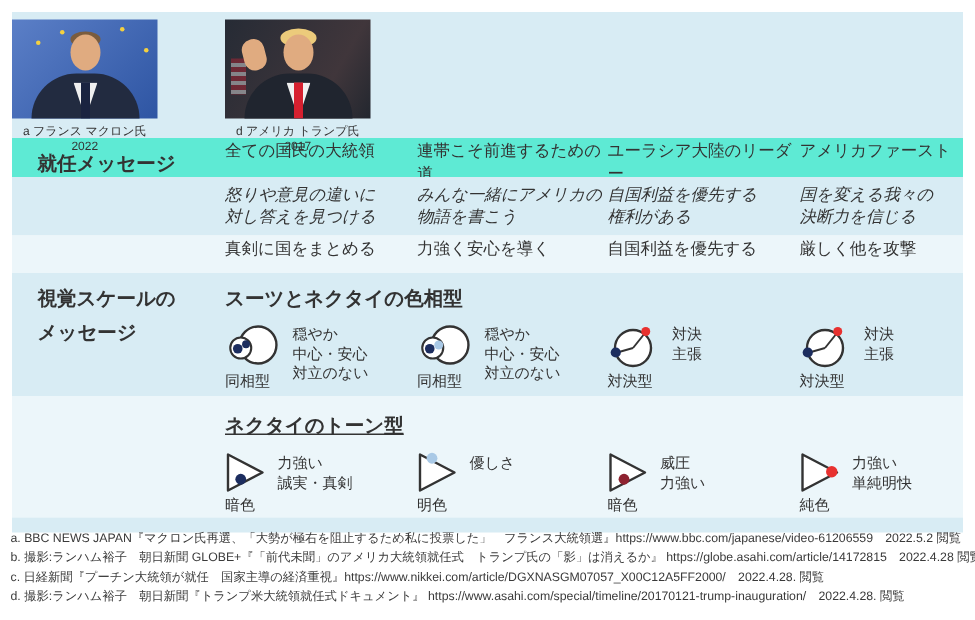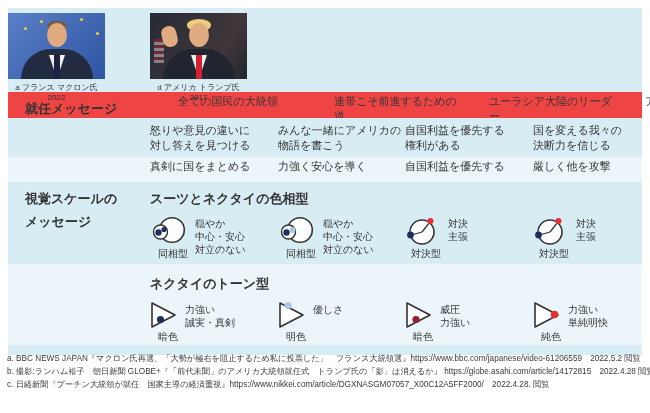--- a/index.html
+++ b/index.html
@@ -1,36 +1,36 @@
 <!DOCTYPE html>
 <html><head>
 <meta charset="utf-8">
 <style>
   html,body{margin:0;padding:0;background:#fff;}
   .page{position:relative;width:650px;height:413px;background:#ffffff;
         font-family:"Liberation Sans","DejaVu Sans",sans-serif;color:#333;}
   .panel{position:absolute;left:8px;top:8px;width:634px;}
   .band{display:grid;grid-template-columns:142px 128px 127px 128px 109px;}
   .b-photos{background:#d8ecf4;height:84px;}
-  .b-row1{background:#ef4444;height:26px;gap:28px;}
+  .b-row1{background:#5eead4;height:26px;}
   .b-row2{background:#d8ecf4;height:39px;}
   .b-row3{background:#ecf6fa;height:25px;}
   .b-hue{background:#d8ecf4;height:82px;grid-template-rows:23px auto;}
   .b-tone{background:#ecf6fa;height:81px;grid-template-rows:27px auto;}
   .b-strip{background:#d8ecf4;height:10px;}
   .cell{overflow:hidden;}
   .side-label{font-weight:bold;font-size:13px;padding:6px 0 0 17px;white-space:pre-line;line-height:1.75;}
   .msg{font-size:11px;padding-top:2px;white-space:pre-line;line-height:1.35;}
-  .b-row2 .msg{padding-top:5px;}
+  .b-row2 .msg{padding-top:5px;font-style:italic;}
   .span4{grid-column:2/6;}
   .sec-title{font-weight:bold;font-size:13px;padding-top:8px;}
-  .b-tone .sec-title{padding-top:11px;}
+  .b-tone .sec-title{padding-top:11px;text-decoration:underline;}
   .groups{display:grid;grid-template-columns:128px 127px 128px 109px;grid-column:2/6;}
   .group{display:flex;align-items:flex-start;gap:7px;margin-top:10px;}
-  .iconblock{display:flex;flex-direction:column;align-items:flex-end;}
+  .iconblock{display:flex;flex-direction:column;align-items:flex-start;}
   .type-label{font-size:10px;margin-top:1px;}
   .desc{font-size:10px;line-height:1.3;white-space:pre-line;padding-top:2px;}
   
   .photo-fig{margin:0;grid-row:1;}
   .photo{width:97px;height:66px;position:relative;overflow:hidden;margin-top:5px;}
   .cap{font-size:8px;width:97px;text-align:center;margin-top:3px;color:#333;}
   .head{position:absolute;width:20px;height:24px;border-radius:50%;top:10px;left:39px;background:#e0ab80;}
   .hair{position:absolute;border-radius:50% 50% 45% 45%;}
   .suit{position:absolute;bottom:-8px;left:13px;width:72px;height:38px;border-radius:30px 30px 0 0;}
   .shirt{position:absolute;bottom:0;left:41px;width:16px;height:24px;background:#f0f0f0;clip-path:polygon(0 0,100% 0,50% 100%);}
@@ -232,14 +232,15 @@
       </div>
     </div>
 
     <div class="b-strip"></div>
   </div>
 
   <div class="footnotes">
     <div class="fn">a. BBC NEWS JAPAN『マクロン氏再選、「大勢が極右を阻止するため私に投票した」　フランス大統領選』https://www.bbc.com/japanese/video-61206559　2022.5.2 閲覧</div>
     <div class="fn">b. 撮影:ランハム裕子　朝日新聞 GLOBE+『「前代未聞」のアメリカ大統領就任式　トランプ氏の「影」は消えるか』 https://globe.asahi.com/article/14172815　2022.4.28 閲覧</div>
     <div class="fn">c. 日経新聞『プーチン大統領が就任　国家主導の経済重視』https://www.nikkei.com/article/DGXNASGM07057_X00C12A5FF2000/　2022.4.28. 閲覧</div>
+    <div class="fn">d. 撮影:ランハム裕子　朝日新聞『トランプ米大統領就任式ドキュメント』 https://www.asahi.com/special/timeline/20170121-trump-inauguration/　2022.4.28. 閲覧</div>
   </div>
 </div>
 
 </body></html>

